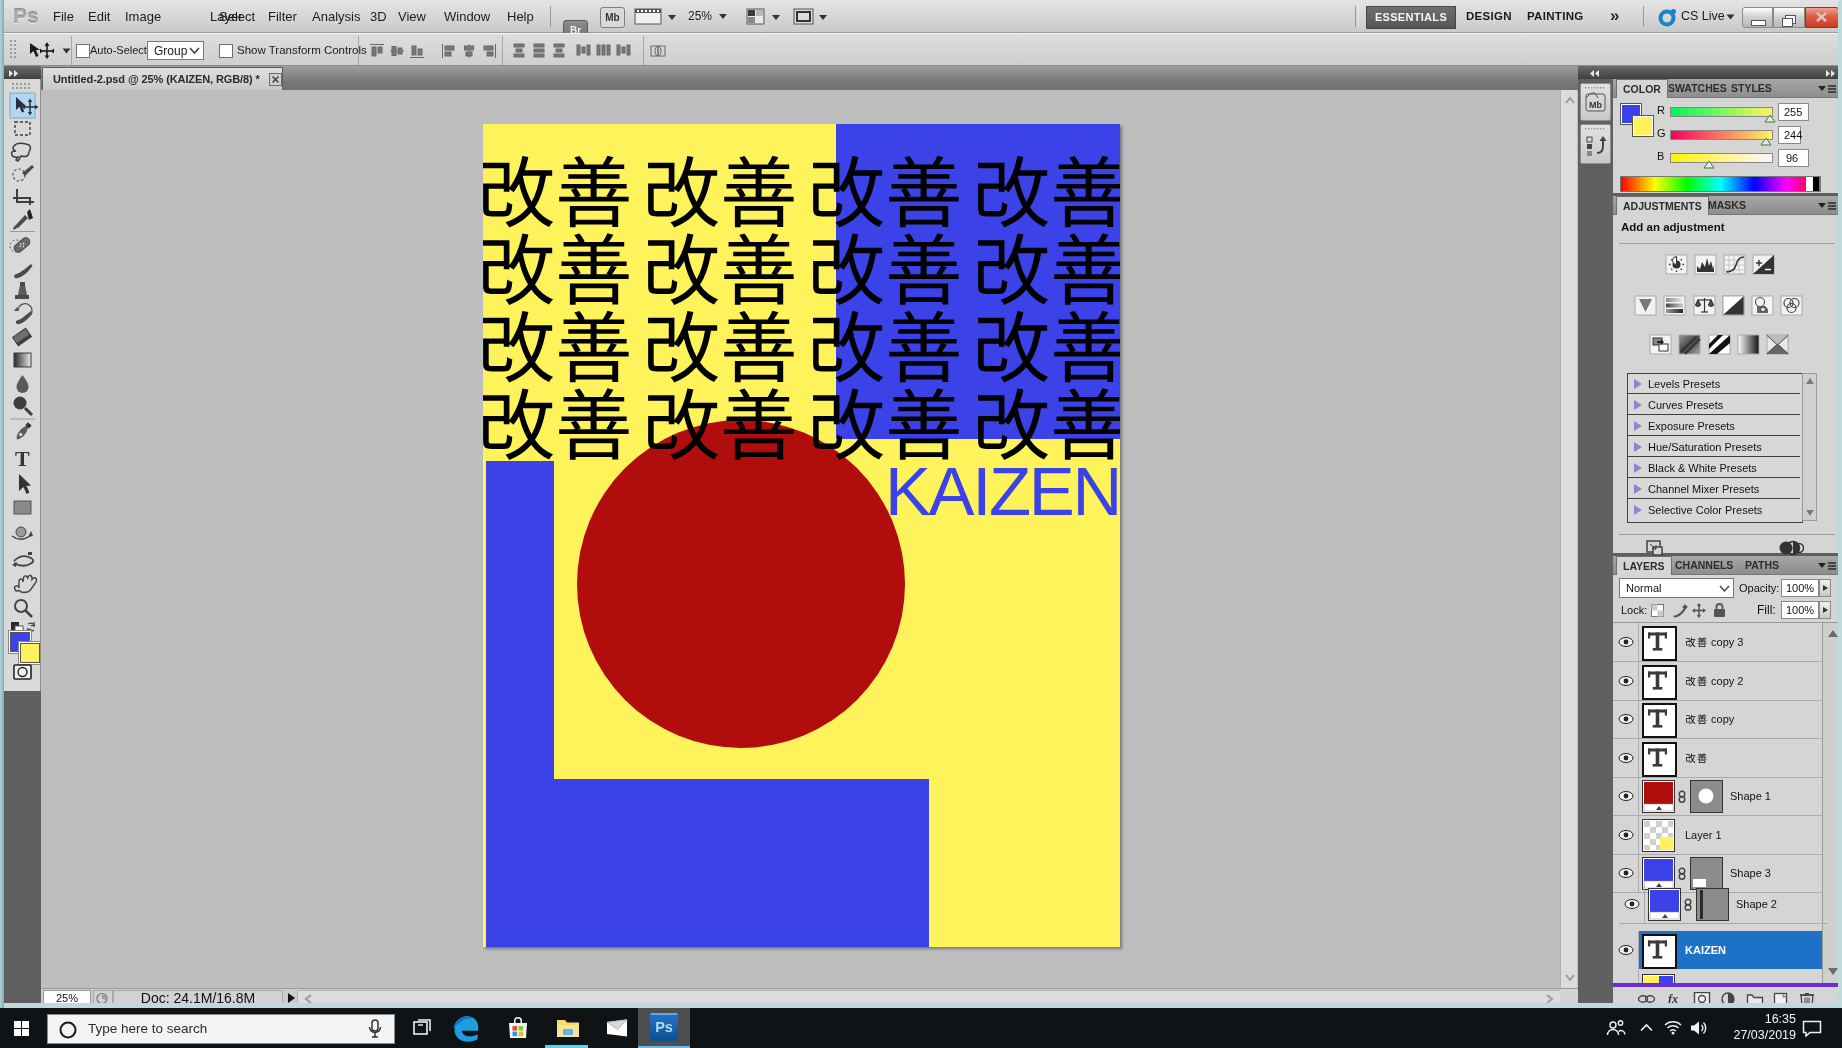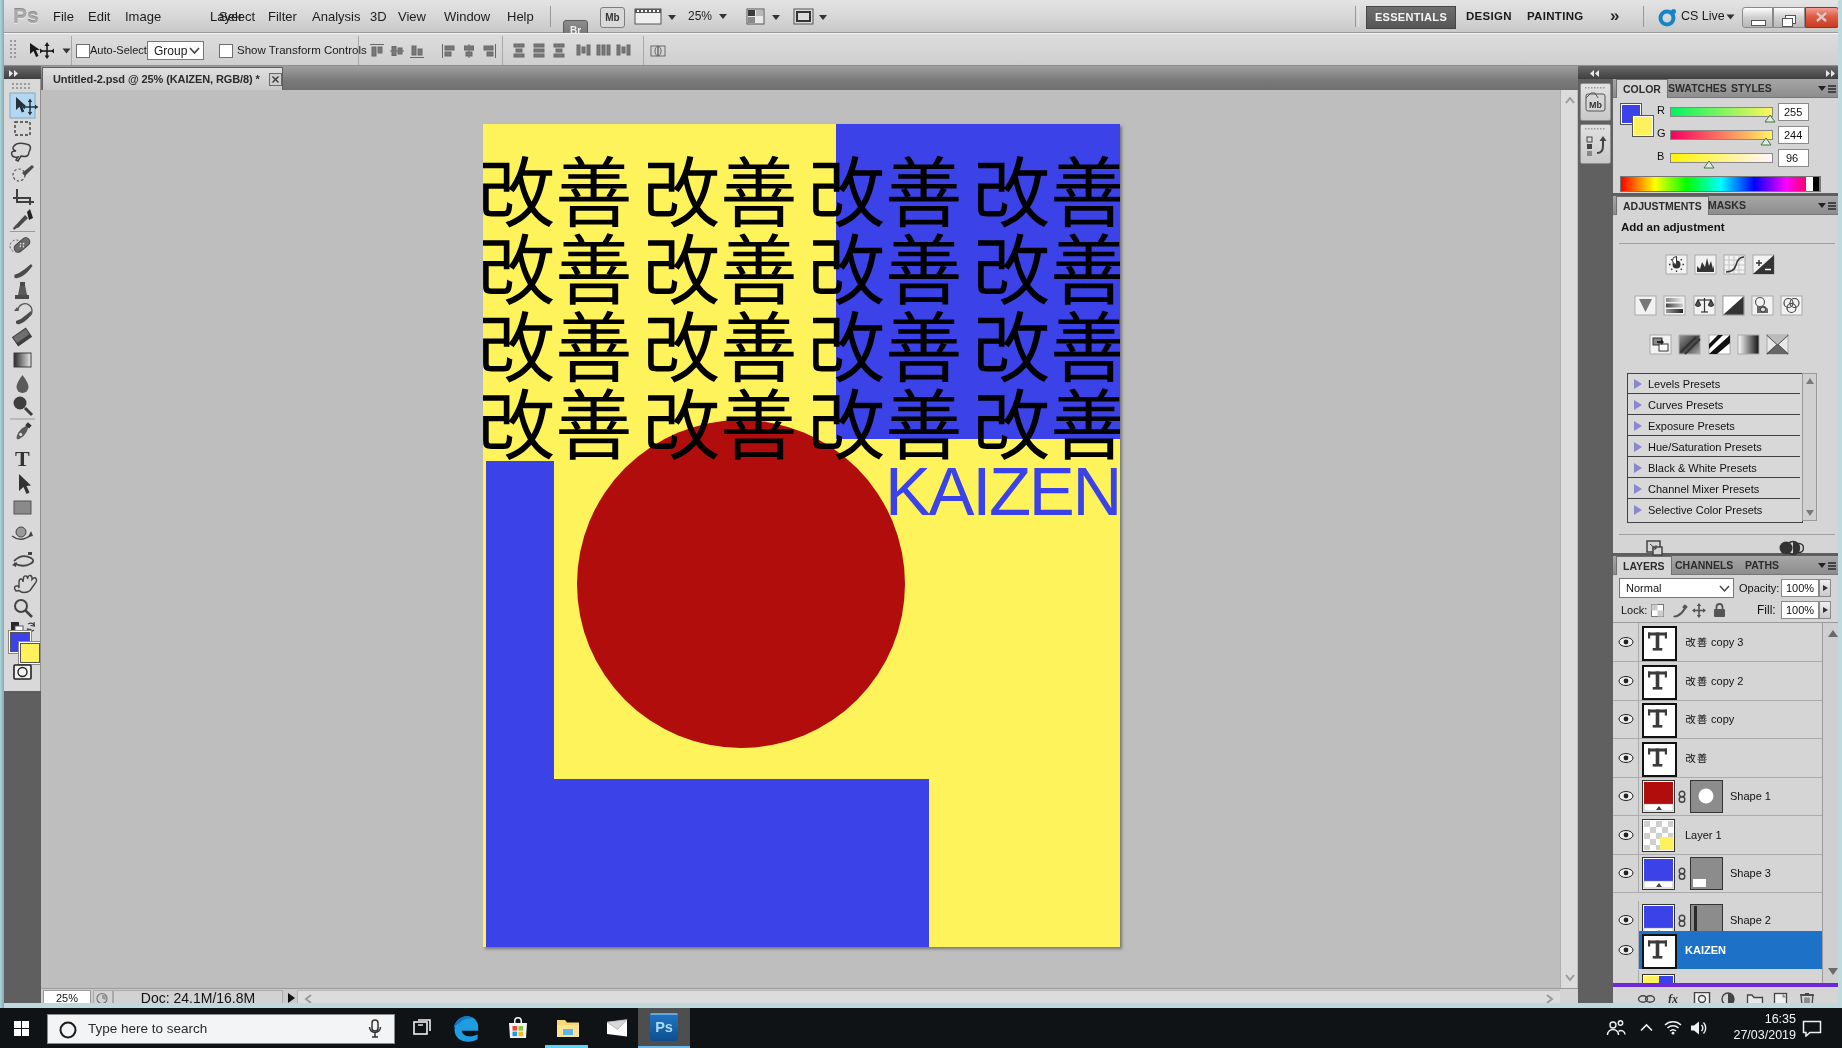--- a/index.html
+++ b/index.html
@@ -484,21 +484,21 @@
     <div class="abs" style="left:57px;top:28px;width:101px;height:8px;border:1px solid #888;background:linear-gradient(90deg,#00F460,#FFF460);"></div>
     <svg class="abs" style="left:151px;top:36px;" width="12" height="8">
         <path d="M6 0 L11 7 L1 7 Z" fill="#e8e8e8" stroke="#3a7a3a"></path>
       </svg>
     <div class="vbox" style="left:165px;top:24px;width:31px;height:18px;line-height:16px;padding-left:5px;">255</div>
     <div class="abs" style="left:44px;top:48px;font-size:11px;color:#111;">G</div>
     <div class="abs" style="left:57px;top:51px;width:101px;height:8px;border:1px solid #888;background:linear-gradient(90deg,#F40060,#FFF460);"></div>
     <svg class="abs" style="left:147px;top:59px;" width="12" height="8">
         <path d="M6 0 L11 7 L1 7 Z" fill="#e8e8e8" stroke="#3a7a3a"></path>
       </svg>
-    <div class="vbox" style="left:165px;top:47px;width:31px;height:18px;line-height:16px;padding-left:5px;">244</div>
+    <div class="vbox" style="left:165px;top:47px;width:23px;height:18px;line-height:16px;padding-left:5px;">244</div>
     <div class="abs" style="left:44px;top:71px;font-size:11px;color:#111;">B</div>
     <div class="abs" style="left:57px;top:74px;width:101px;height:8px;border:1px solid #888;background:linear-gradient(90deg,#FFF400,#FFF4FF);"></div>
     <svg class="abs" style="left:90px;top:82px;" width="12" height="8">
         <path d="M6 0 L11 7 L1 7 Z" fill="#e8e8e8" stroke="#3a7a3a"></path>
       </svg>
     <div class="vbox" style="left:165px;top:70px;width:31px;height:18px;line-height:16px;padding-left:7px;">96</div>
 
     <div class="abs" style="left:7px;top:97px;width:199px;height:14px;border:1px solid #777;background:linear-gradient(90deg,#FF0000,#FFFF00 17%,#00FF00 33%,#00FFFF 50%,#0000FF 67%,#FF00FF 83%,#FF0000);"></div>
     <div class="abs" style="left:193px;top:97px;width:7px;height:14px;background:#fff;border-top:1px solid #777;border-bottom:1px solid #777;"></div>
     <div class="abs" style="left:200px;top:97px;width:6px;height:14px;background:#000;border:1px solid #777;border-left:none;"></div>
@@ -883,21 +883,21 @@
         <svg class="abs" style="left:64px;top:13px;" width="10" height="13">
             <circle cx="5" cy="4" r="2.8" fill="none" stroke="#444" stroke-width="1.4"></circle>
             <circle cx="5" cy="9.5" r="2.8" fill="none" stroke="#444" stroke-width="1.4"></circle>
           </svg>
         <svg class="abs" style="left:77px;top:3px;" width="33" height="33">
             <rect x="0.5" y="0.5" width="32" height="32" fill="#8c8c8c" stroke="#333"></rect>
             <rect x="3" y="22" width="13" height="8" fill="#fff"></rect>
           </svg>
         <div class="lname" style="left:117px;">Shape 3</div>
         </div>
-      <div class="lrow" style="top:278px;">
+      <div class="lrow" style="top:262px;margin-left:6px;">
           <div class="eyecol">
             <svg class="abs" style="left:5px;top:14px;" width="16" height="11">
               <ellipse cx="8" cy="5" rx="7" ry="4.5" fill="#f0f0f0" stroke="#222"></ellipse>
               <circle cx="8" cy="5" r="2.4" fill="#222"></circle>
             </svg>
           </div>
         <svg class="abs" style="left:29px;top:3px;" width="33" height="33">
             <rect x="0.5" y="0.5" width="32" height="32" fill="#fff" stroke="#333"></rect>
             <rect x="2" y="2" width="29" height="22" fill="#3B43E8"></rect>
             <rect x="2" y="24" width="29" height="7" fill="#fff" stroke="#888" stroke-width="0.5"></rect>

